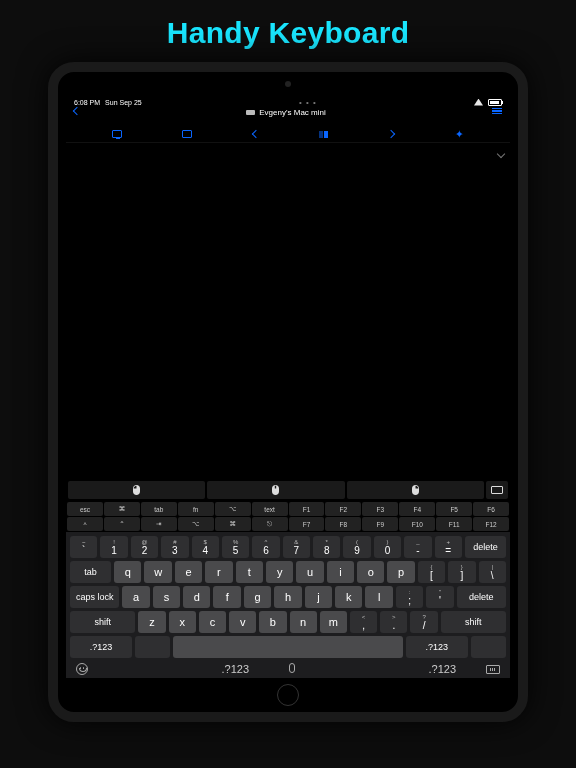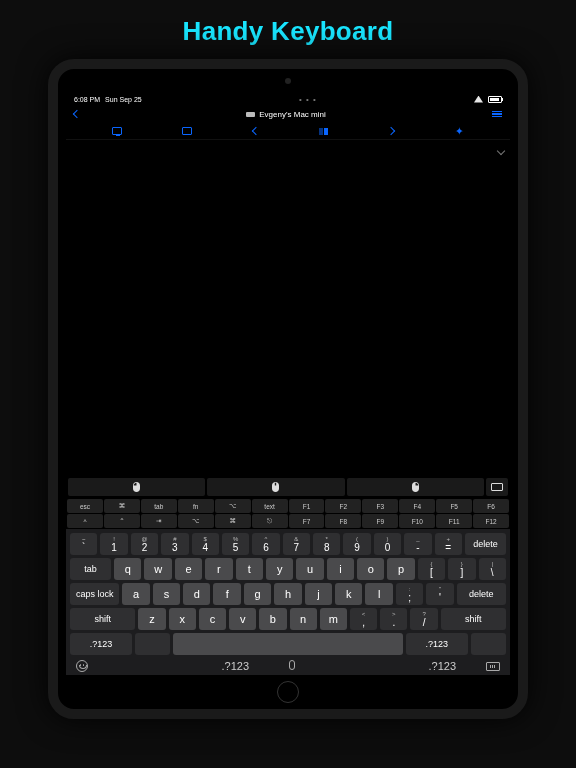--- a/index.html
+++ b/index.html
@@ -1,18 +1,18 @@
 <!DOCTYPE html>
 <html><head>
 <meta charset="utf-8">
 <style>
   * { margin:0; padding:0; box-sizing:border-box; font-family: -apple-system, Helvetica, Arial, sans-serif; }
   html,body { width:576px; height:768px; background:#0d0d0d; overflow:hidden; }
 
-  .page-title { color:#19e6ff; font-size:26px; font-weight:700; text-align:center; padding:16px 0 12px; letter-spacing:.3px; }
+  .page-title { color:#19e6ff; font-size:30px; font-weight:700; text-align:center; padding:16px 0 12px; letter-spacing:.3px; }
 
   
   .ipad-frame {
     width:480px; height:660px; margin:0 auto; background:#000;
     border:10px solid #1a1a1a; border-radius:26px; position:relative;
     box-shadow:0 0 30px rgba(0,0,0,.9);
   }
   .camera { position:absolute; top:9px; left:50%; transform:translateX(-50%);
     width:6px; height:6px; border-radius:50%; background:#222; }
   .home-btn { position:absolute; bottom:6px; left:50%; transform:translateX(-50%);
@@ -27,21 +27,21 @@
     padding:0 8px; font-size:7px; color:#fff; }
   .status-bar .left, .status-bar .right { display:flex; align-items:center; gap:5px; }
   .dots { letter-spacing:1px; color:#777; font-size:8px; }
   .wifi-icon, .batt-icon { display:inline-block; }
   .wifi-icon { width:9px; height:7px; border-bottom:7px solid #fff; clip-path:polygon(50% 0,100% 100%,0 100%); opacity:.9;}
   .batt-icon { width:14px; height:7px; border:1px solid #fff; border-radius:1px; position:relative;}
   .batt-icon::after{content:"";position:absolute;right:-2px;top:1px;width:1px;height:3px;background:#fff;}
   .batt-icon::before{content:"";position:absolute;left:1px;top:1px;bottom:1px;width:9px;background:#fff;}
 
   
-  .navbar { height:18px; display:flex; align-items:center; justify-content:space-between;
+  .navbar { height:18px; display:flex; align-items:flex-start; justify-content:space-between;
     padding:0 8px; font-size:8px; }
   .blue { color:#0a66ff; }
   .navbar .title { display:flex; align-items:center; gap:4px; color:#fff; font-size:8px;}
   .mini-icon { width:9px; height:5px; background:#bbb; border-radius:1px; display:inline-block; }
 
   .chev { display:inline-block; width:6px; height:6px; border:1.3px solid #0a66ff;
     border-right:none; border-bottom:none; transform:rotate(-45deg);}
   .chev.right{ transform:rotate(135deg);}
   .chev.down-grey{ border-color:#777; transform:rotate(-135deg);}
   .list-icon { display:inline-flex; flex-direction:column; gap:1px;}

